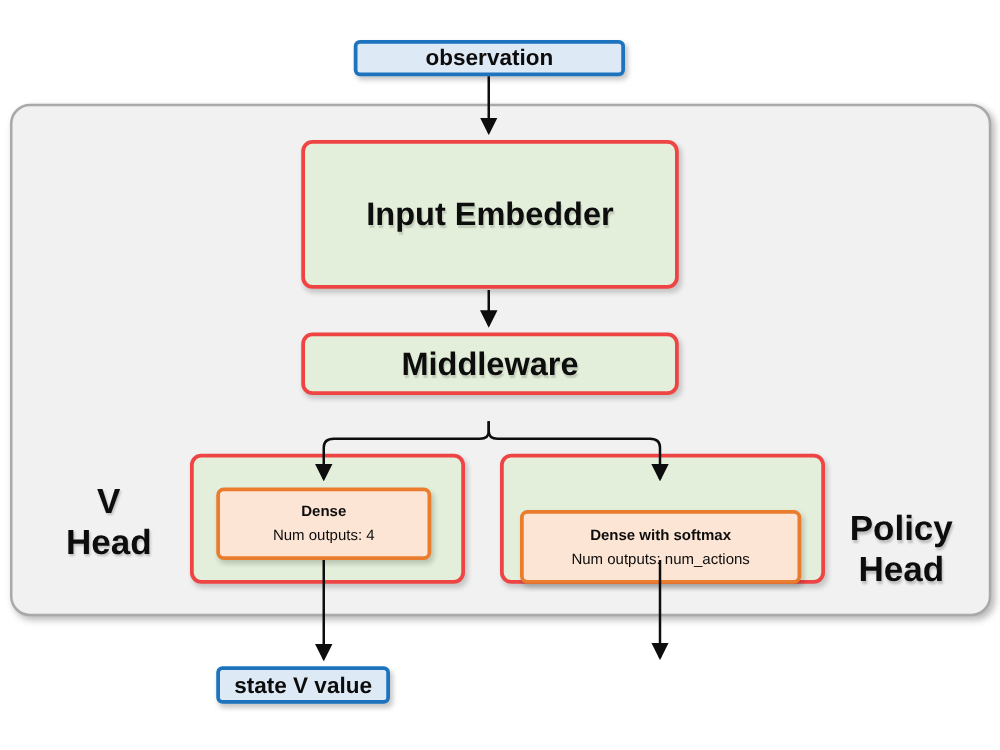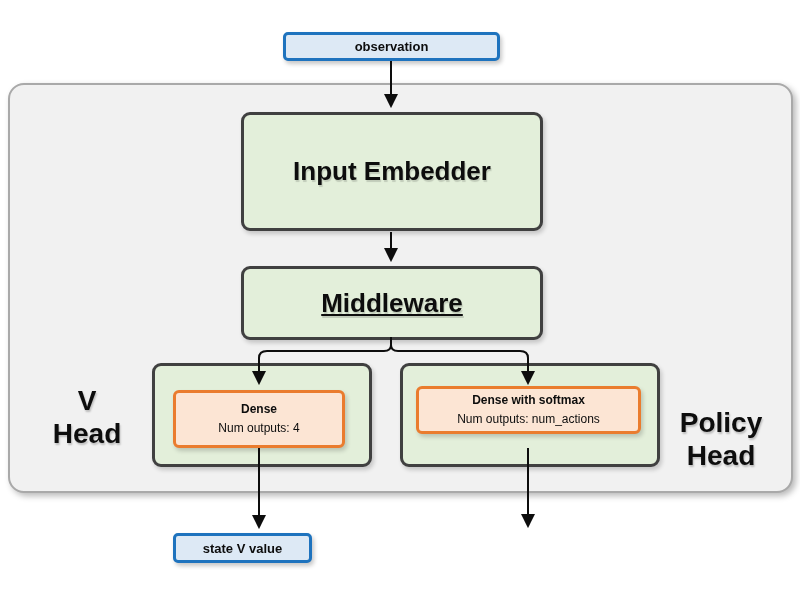--- a/index.html
+++ b/index.html
@@ -12,45 +12,45 @@
     background:#f1f1f1;border:2px solid #a9a9a9;border-radius:16px;
     box-shadow:3px 3px 6px rgba(0,0,0,0.28);box-sizing:border-box;z-index:0;
   }
 
   .box{position:absolute;box-sizing:border-box;display:flex;flex-direction:column;
        align-items:center;justify-content:center;text-align:center;z-index:1;}
 
   .blue{
     background:#dde9f5;border:3px solid #1e73be;border-radius:5px;
     box-shadow:2px 3px 4px rgba(0,0,0,0.22);
-    font-weight:bold;font-size:13px;
+    font-weight:bold;font-size:18px;
   }
   .green{
-    background:#e3efda;border:3px solid #404040;border-radius:9px;
+    background:#e3efda;border:3px solid #ef4444;border-radius:9px;
     box-shadow:2px 3px 4px rgba(0,0,0,0.18);
   }
   .green-big{font-weight:bold;font-size:26px;text-shadow:1px 2px 1px rgba(0,0,0,0.15);}
   .orange{
     background:#fce5d4;border:3px solid #ea7c2e;border-radius:6px;
     box-shadow:2px 3px 4px rgba(0,0,0,0.18);
     font-size:12px;line-height:19px;
   }
   .orange .t{font-weight:bold;}
   .head-label{
     position:absolute;z-index:1;text-align:center;font-weight:bold;font-size:28px;
     line-height:33px;text-shadow:1px 2px 2px rgba(0,0,0,0.22);
   }
 
   #observation     {left:283px;top:32px;width:217px;height:29px;}
   #input-embedder  {left:241px;top:112px;width:302px;height:119px;}
-  #middleware      {left:241px;top:266px;width:302px;height:74px;text-decoration:underline;}
+  #middleware      {left:241px;top:266px;width:302px;height:50px;}
   #v-head-box      {left:152px;top:363px;width:220px;height:104px;}
   #policy-head-box {left:400px;top:363px;width:260px;height:104px;}
   #dense-box       {left:173px;top:390px;width:172px;height:58px;}
-  #softmax-box     {left:416px;top:386px;width:225px;height:48px;}
+  #softmax-box     {left:416px;top:408px;width:225px;height:59px;}
   #state-v-value   {left:173px;top:533px;width:139px;height:30px;}
   #action-probs    {left:442px;top:532px;width:172px;height:30px;}
   #v-head-label    {left:26px;top:384px;width:122px;}
   #policy-head-label{left:656px;top:382px;width:130px;margin-top:24px;}
 
   svg.arrows{position:absolute;inset:0;z-index:2;pointer-events:none;}
 </style>
 </head>
 <body>
 

